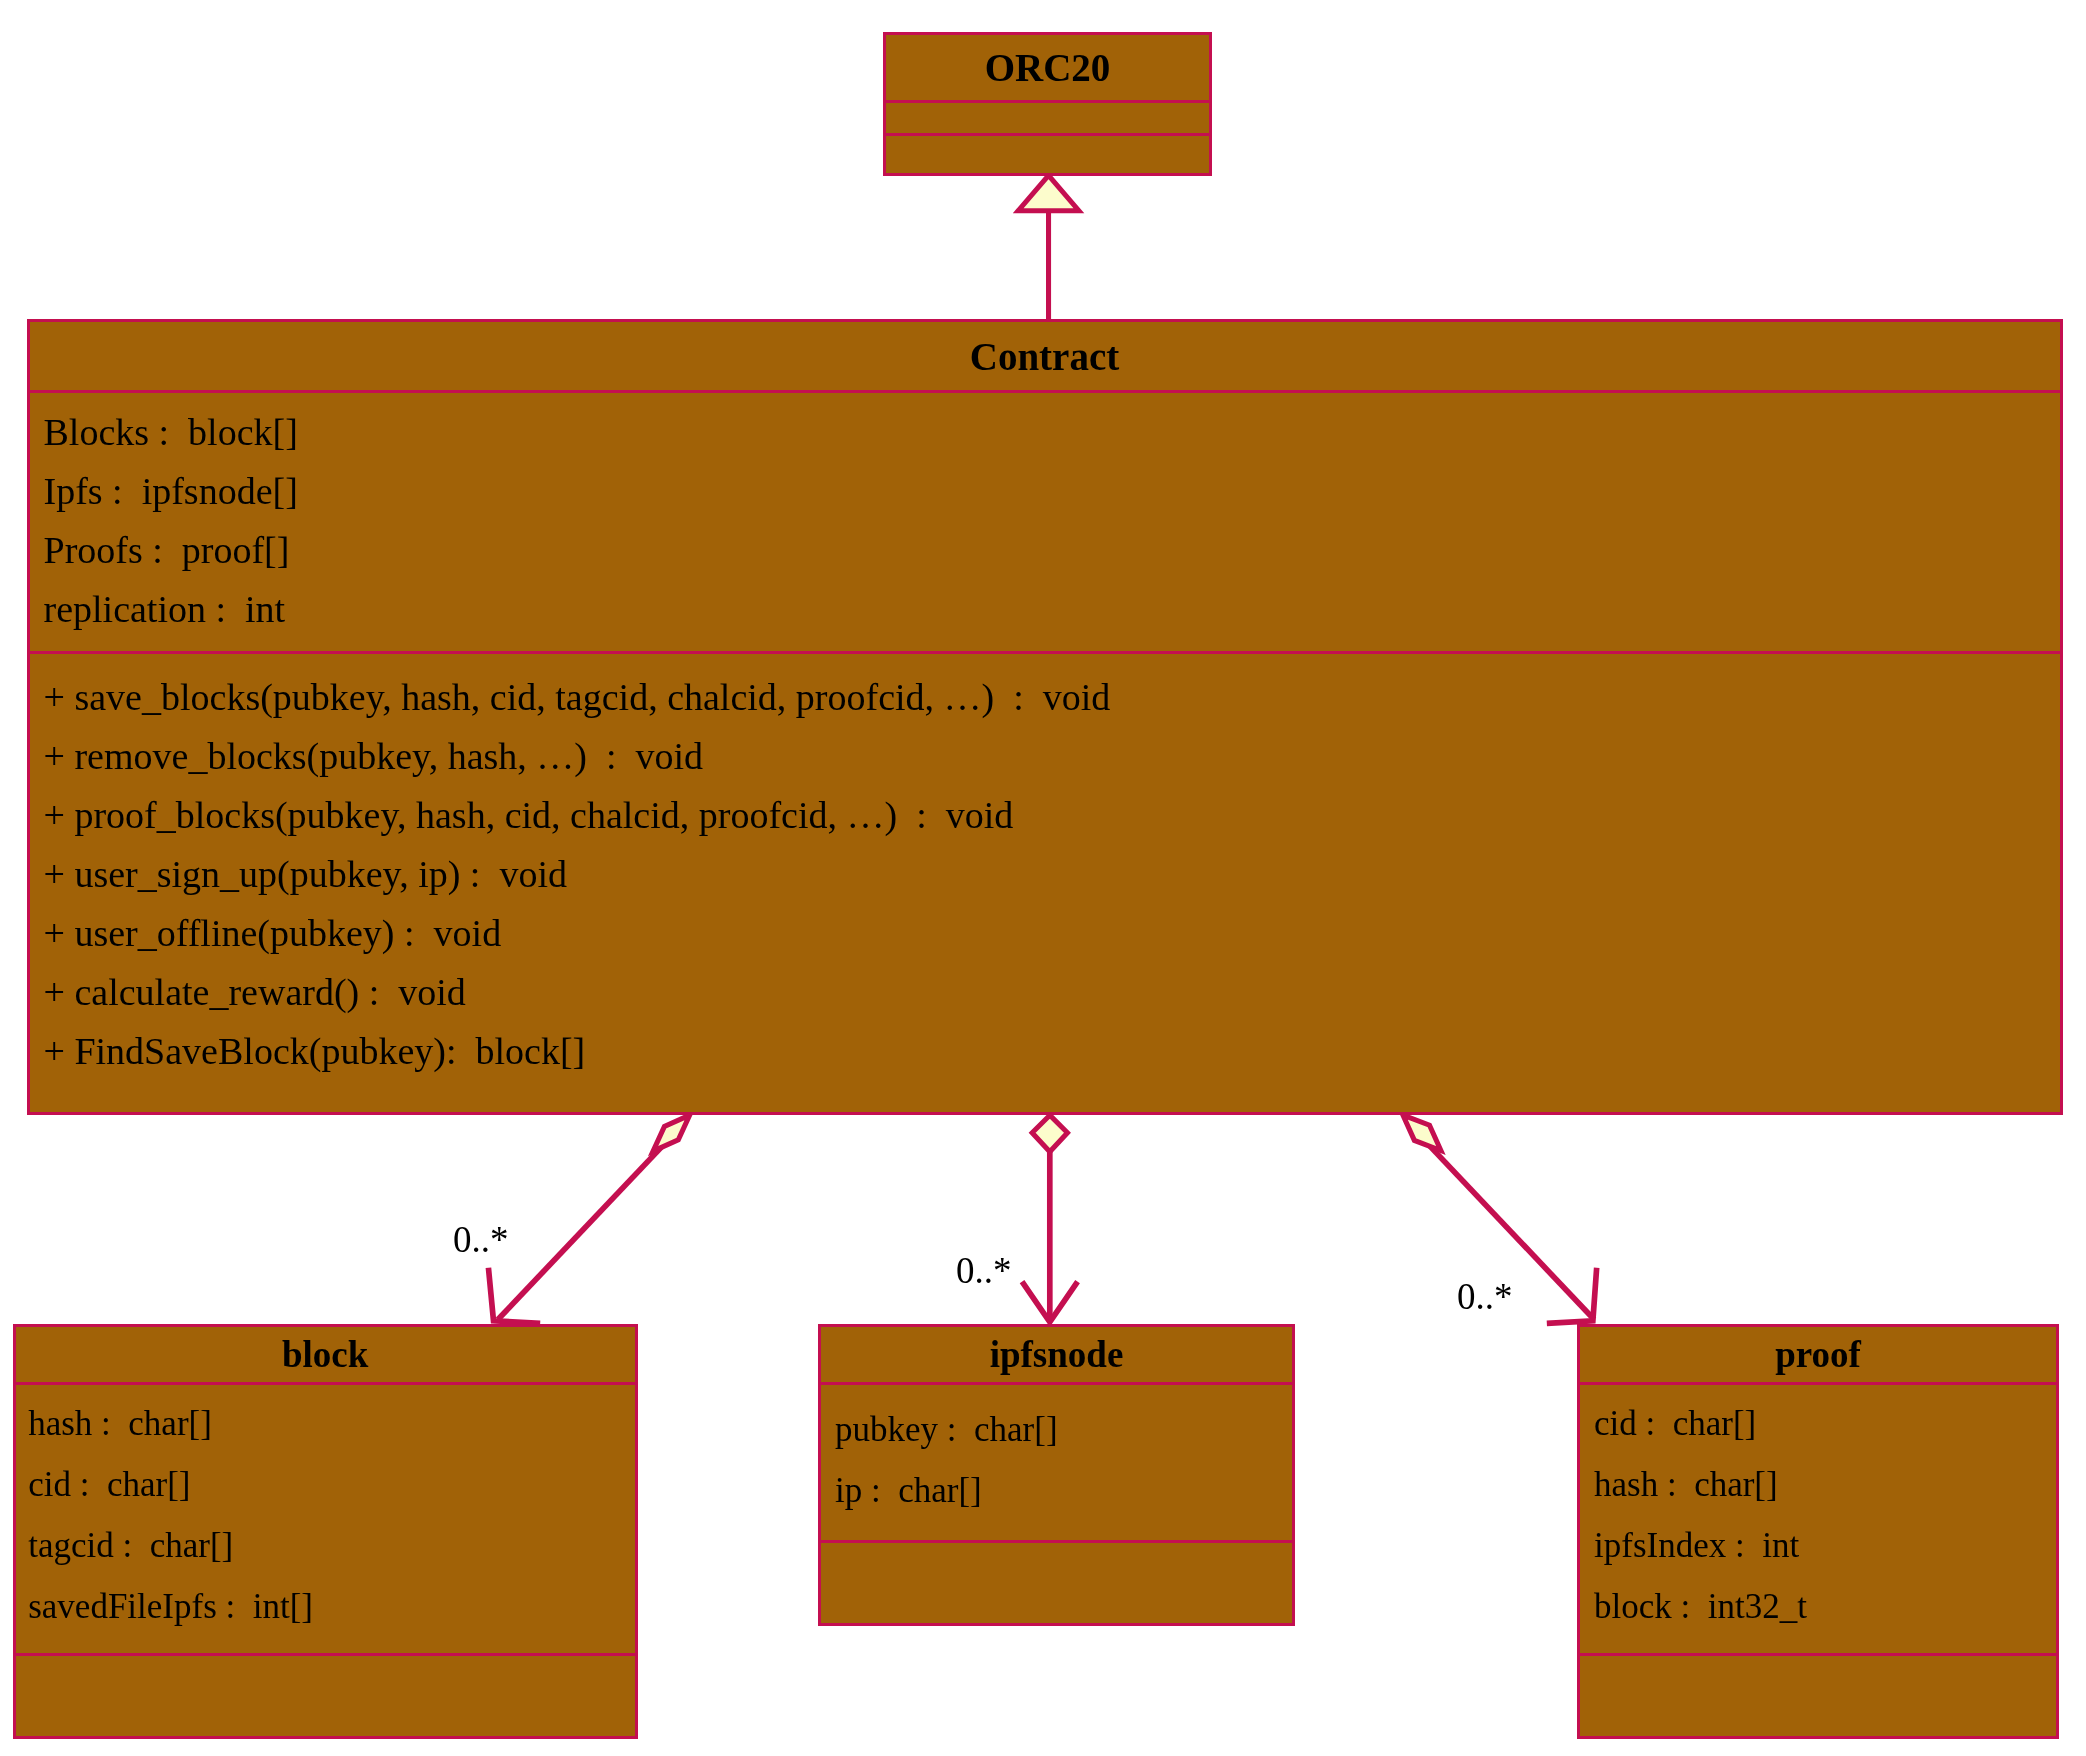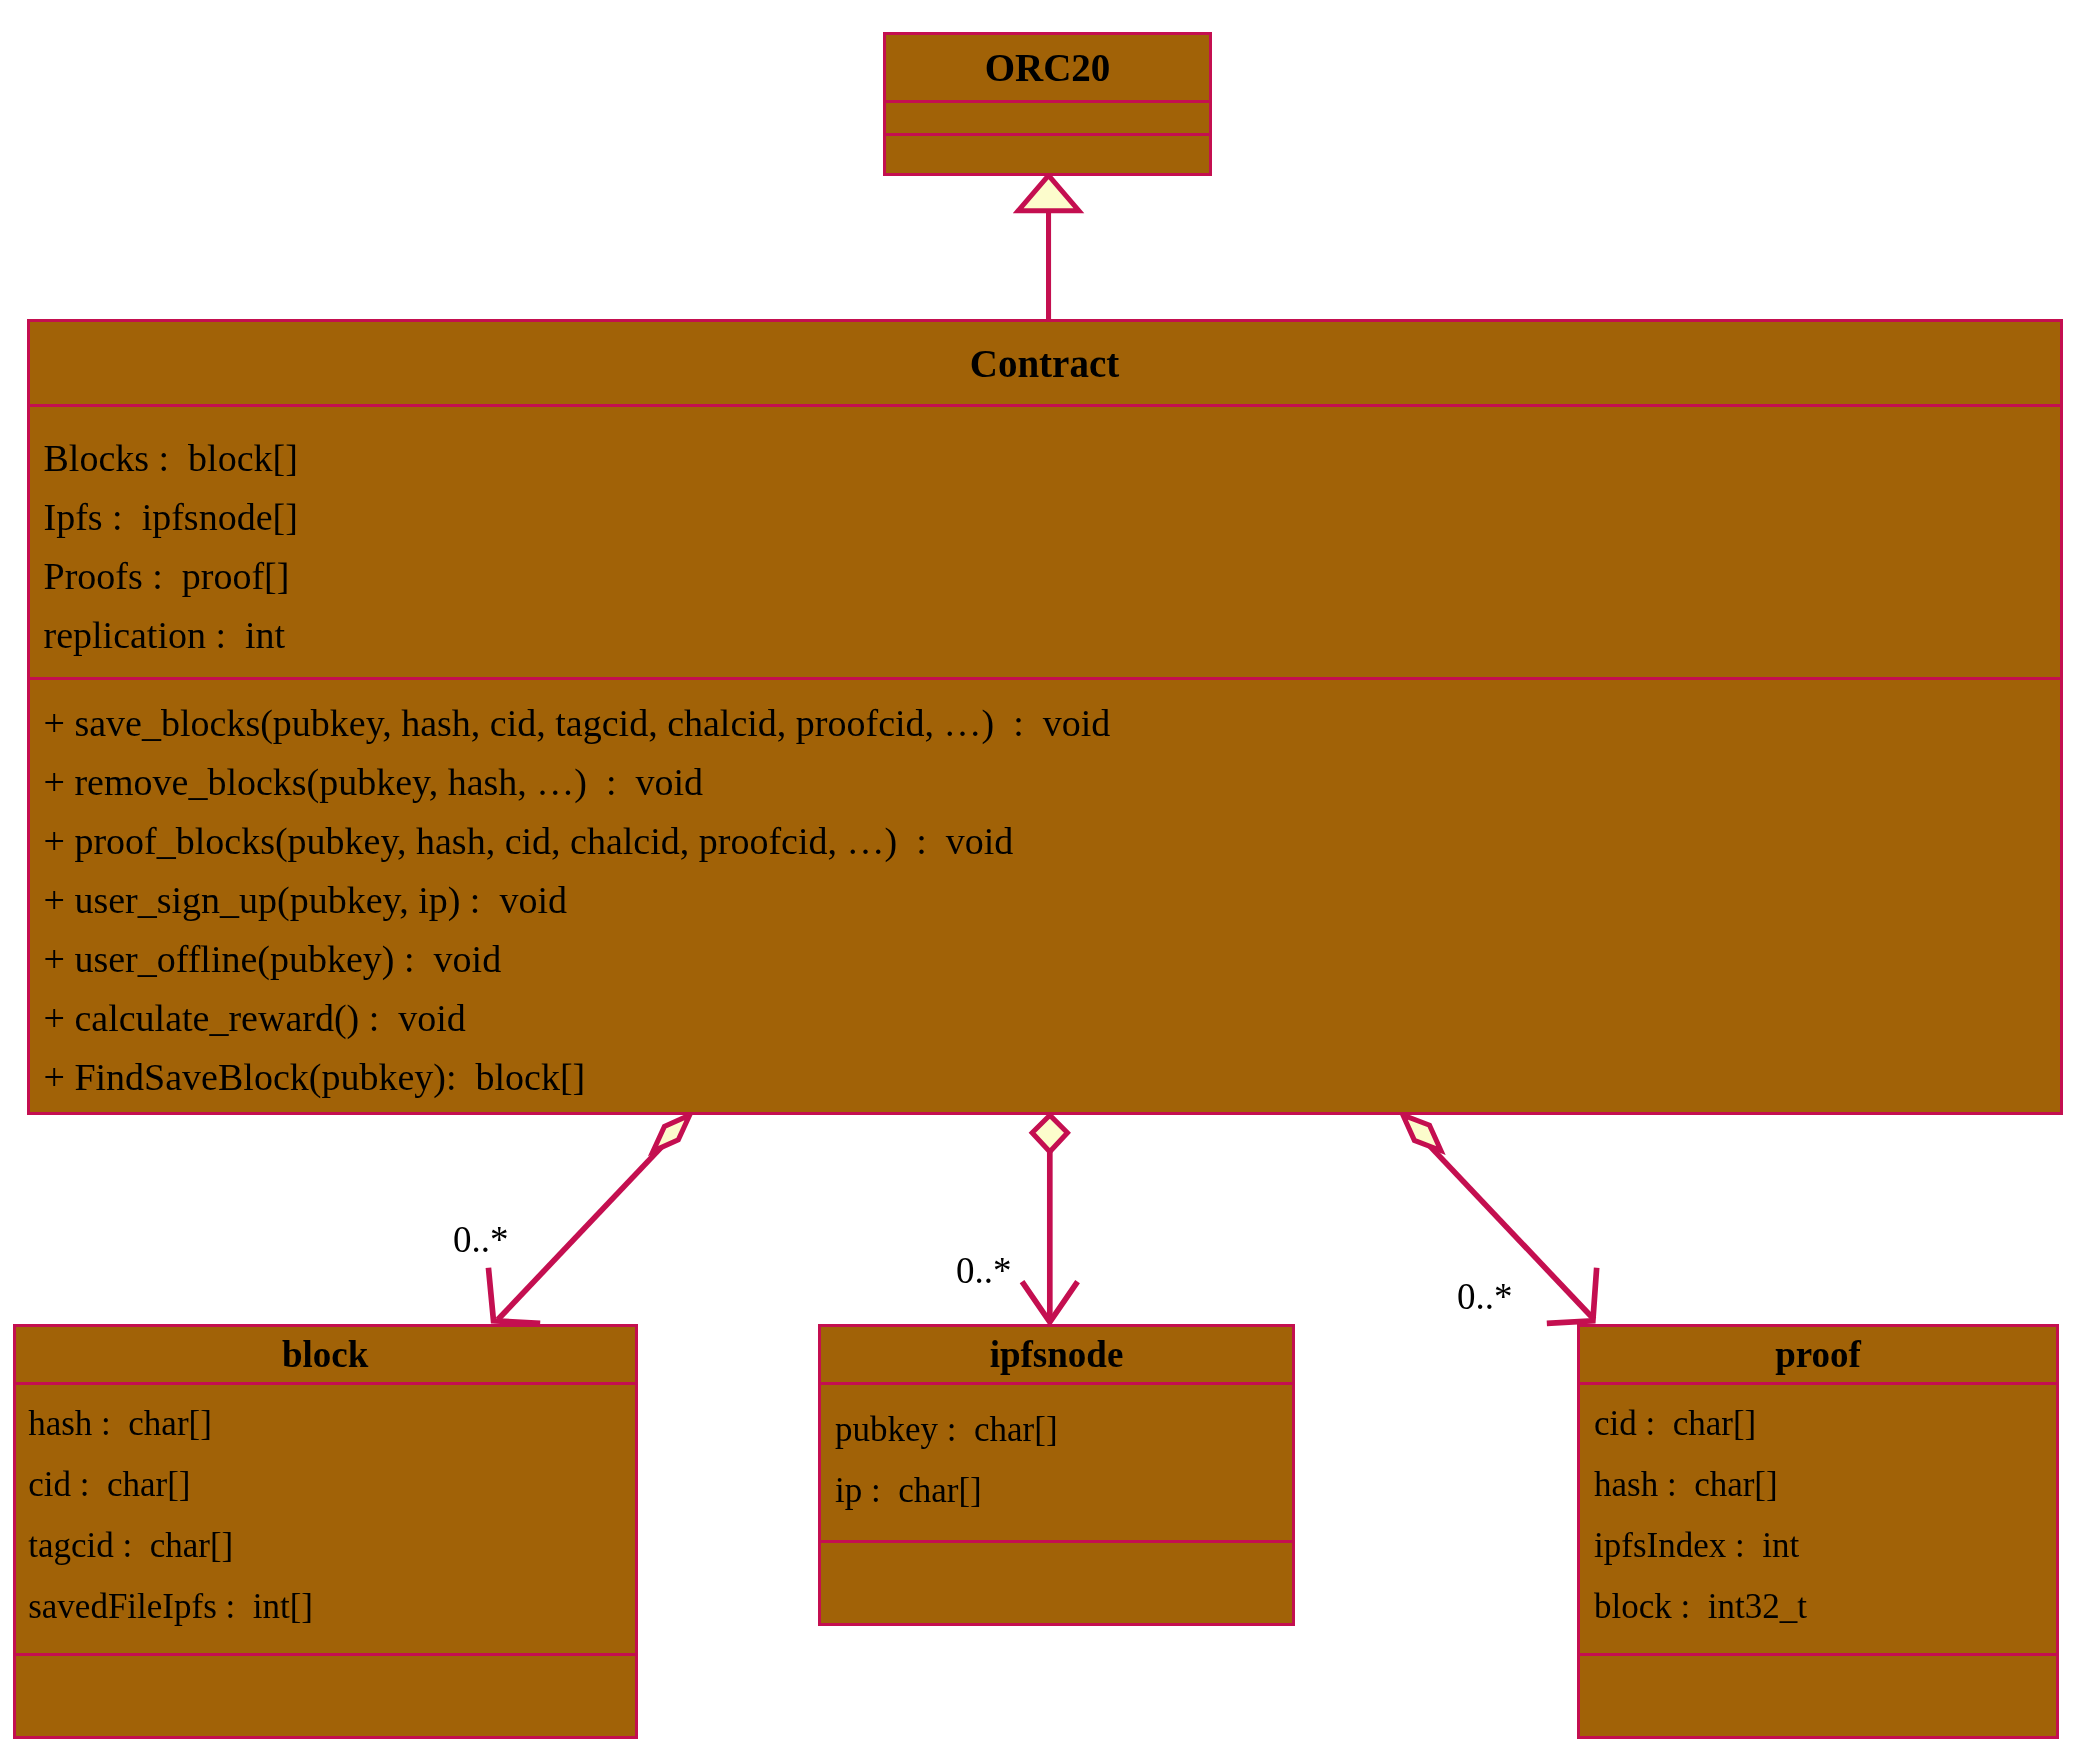--- a/index.html
+++ b/index.html
@@ -85,27 +85,26 @@
   #class-orc20 .class-ops-compartment { height: 33px; }
 
   
   #class-contract {
     left: 26.5px;
     top: 319px;
     width: 2036px;
     height: 796px;
   }
   #class-contract .class-title-compartment {
-    height: 85px;
+    height: 71px;
     font-size: 39px;
   }
   #class-contract .class-attrs-compartment {
     height: 261px;
     padding: 10px 8px 0 14px;
-    margin-top: 12px;
   }
   #class-contract .class-ops-compartment {
     padding: 14px 0 0 14px;
   }
   #class-contract .member-line {
     font-size: 38px;
     height: 59px;
     line-height: 59px;
   }
 

